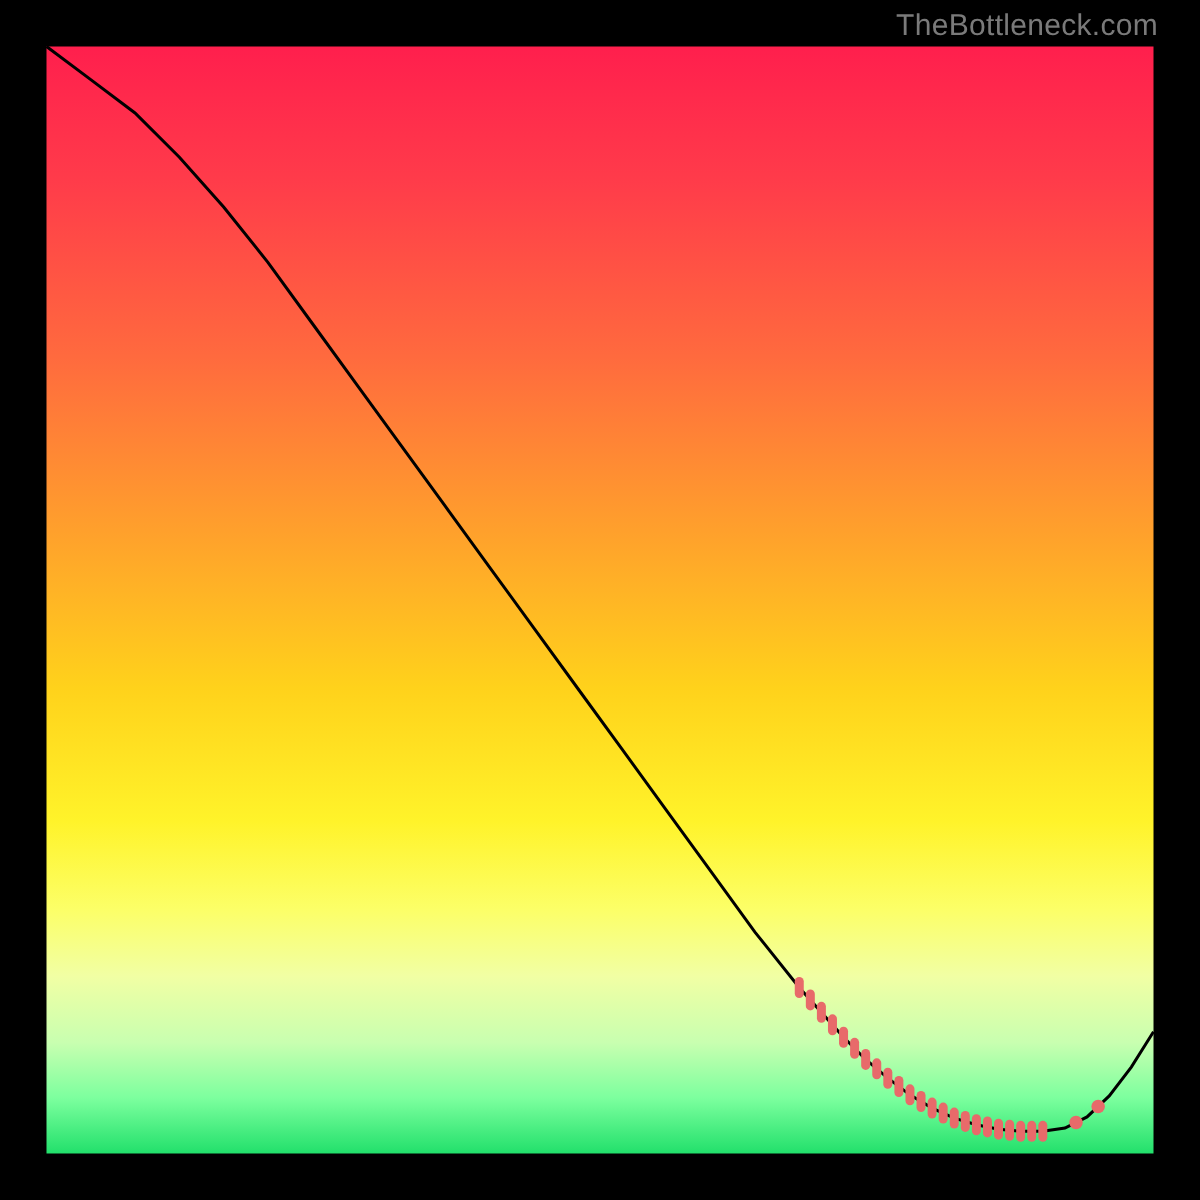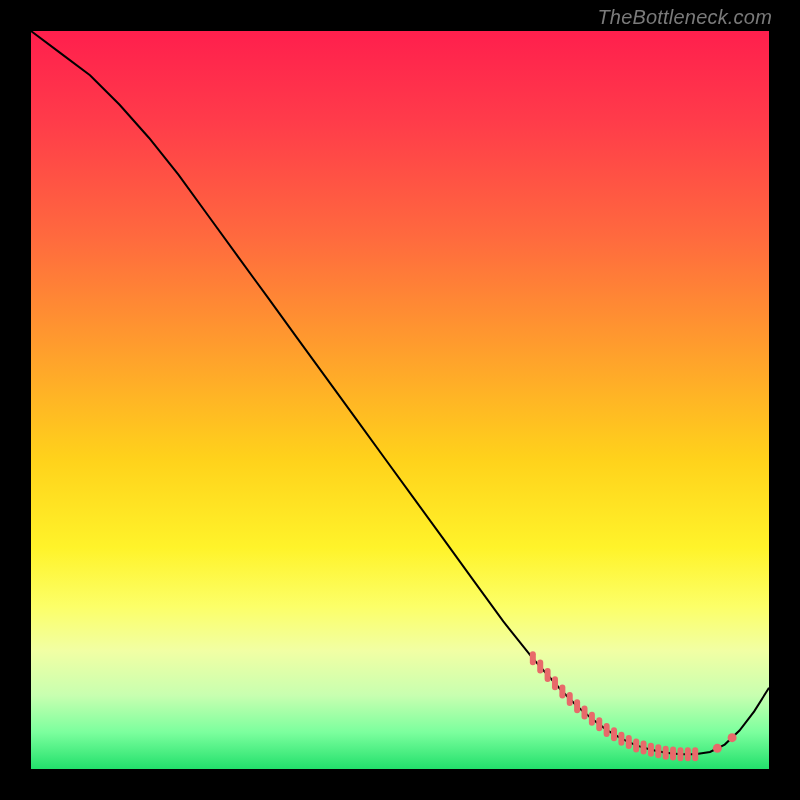--- a/index.html
+++ b/index.html
@@ -40,21 +40,20 @@
   }
   .watermark {
     position: absolute;
     top: 6px;
     right: 28px;
     color: #7a7a7a;
     font-size: 20px;
     font-weight: 500;
     letter-spacing: 0.2px;
     user-select: none;
-    font-style: italic;
   }
   svg.curve {
     position: absolute;
     left: 0; top: 0;
     width: 738px;
     height: 738px;
     overflow: visible;
   }
   .line {
     fill: none;

